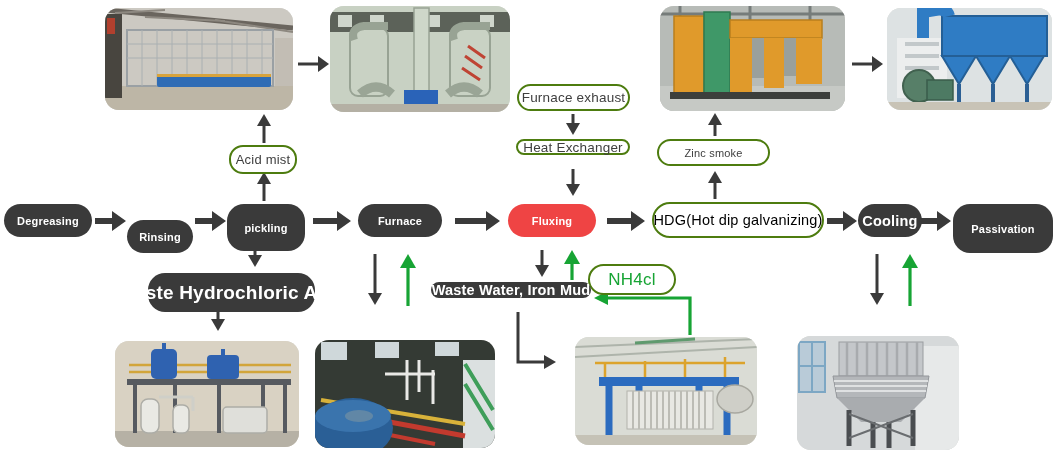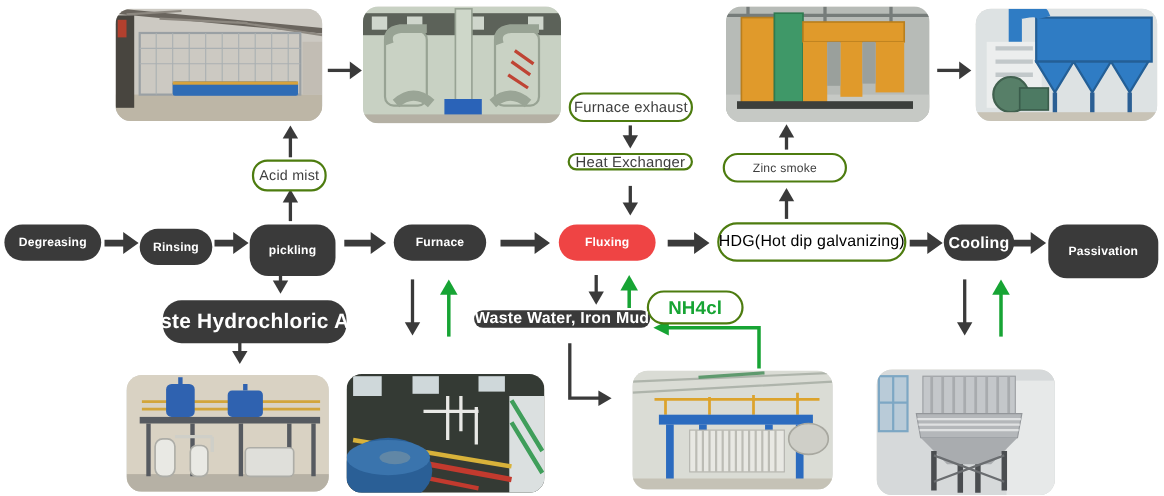--- a/index.html
+++ b/index.html
@@ -9,21 +9,21 @@
     font-family:"Liberation Sans", sans-serif;
   }
   .pill{
     position:absolute;box-sizing:border-box;display:flex;align-items:center;justify-content:center;
     white-space:nowrap;border-radius:17px;font-size:11px;letter-spacing:.2px;
   }
   .pill.dark{background:#3a3a3a;color:#ffffff;font-weight:600;}
   .pill.red{background:#ef4444;color:#ffffff;font-weight:600;}
   .pill.outline{background:#ffffff;border:2px solid #4d7c0f;color:#3e3e3e;font-weight:500;}
   .pill.red-text{color:#000000;}
-  .pill.green-text{color:#17a434;font-weight:700;}
+  .pill.green-text{color:#17a434;font-weight:400;}
   .photo{
     position:absolute;border-radius:14px;overflow:hidden;background:#d7d7d2;
   }
   .photo svg{display:block;}
   .overlay{position:absolute;left:0;top:0;}
   .arr-black-line{stroke:#3a3a3a;stroke-width:3;fill:none;}
   .arr-black-fill{fill:#3a3a3a;}
   .arr-green-line{stroke:#17a434;stroke-width:3.2;fill:none;}
   .arr-green-fill{fill:#17a434;}
 </style>
@@ -261,21 +261,21 @@
       <path class="arr-green-line" d="M910 306 V266"></path>
         <polygon class="arr-green-fill" points="902,268 910,254 918,268"></polygon>
     </g>
     <g>
       <path class="arr-green-line" d="M690 335 V298 H606"></path>
         <polygon class="arr-green-fill" points="608,291 594,298 608,305"></polygon>
     </g>
   </svg>
 
   <div class="pill dark" style="left:4px;top:204px;width:88px;height:33px">Degreasing</div>
-  <div class="pill dark" style="left:127px;top:208px;width:66px;height:33px">Rinsing</div>
+  <div class="pill dark" style="left:127px;top:220px;width:66px;height:33px">Rinsing</div>
   <div class="pill dark" style="left:227px;top:204px;width:78px;height:47px">pickling</div>
   <div class="pill dark" style="left:358px;top:204px;width:84px;height:33px">Furnace</div>
   <div class="pill red" style="left:508px;top:204px;width:88px;height:33px">Fluxing</div>
   <div class="pill outline red-text" style="left:652px;top:202px;width:172px;height:36px;border-radius:18px;font-size:14.5px">HDG(Hot dip galvanizing)</div>
   <div class="pill dark" style="left:858px;top:204px;width:64px;height:33px;font-size:14.5px">Cooling</div>
   <div class="pill dark" style="left:953px;top:204px;width:100px;height:49px">Passivation</div>
 
   <div class="pill outline" style="left:229px;top:145px;width:68px;height:29px;border-radius:14px;font-size:13px">Acid mist</div>
   <div class="pill outline" style="left:517px;top:84px;width:113px;height:27px;border-radius:14px;font-size:13.5px">Furnace exhaust</div>
   <div class="pill outline" style="left:516px;top:139px;width:114px;height:16px;border-radius:14px;font-size:13.5px">Heat Exchanger</div>

